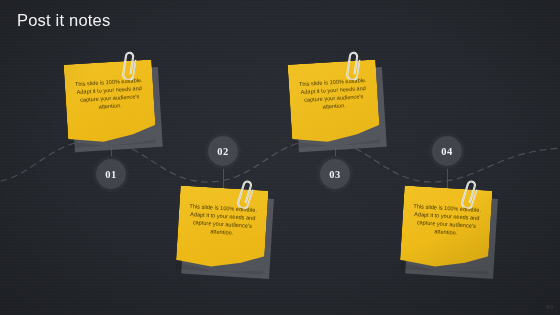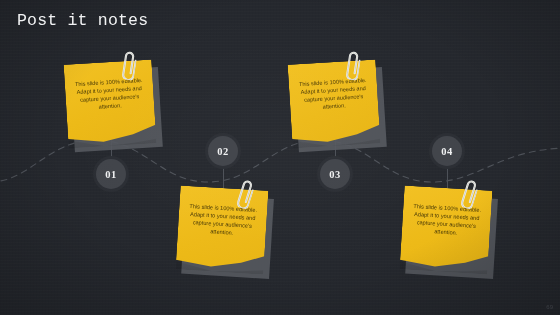--- a/index.html
+++ b/index.html
@@ -27,21 +27,21 @@
   #vignette {
     position: absolute;
     inset: 0;
     background: radial-gradient(ellipse at 50% 45%, rgba(255,255,255,0.022) 0%, rgba(0,0,0,0) 55%, rgba(0,0,0,0.22) 100%);
     pointer-events: none;
   }
   #title {
     position: absolute;
     left: 17px;
     top: 11px;
-    font-family: Liberation Mono, monospace;
+    font-family: Liberation Sans, sans-serif;
     font-size: 16.5px;
     color: #f2f3f4;
     letter-spacing: 0.2px;
     white-space: nowrap;
   }
   #wave {
     position: absolute;
     left: 0;
     top: 0;
   }

